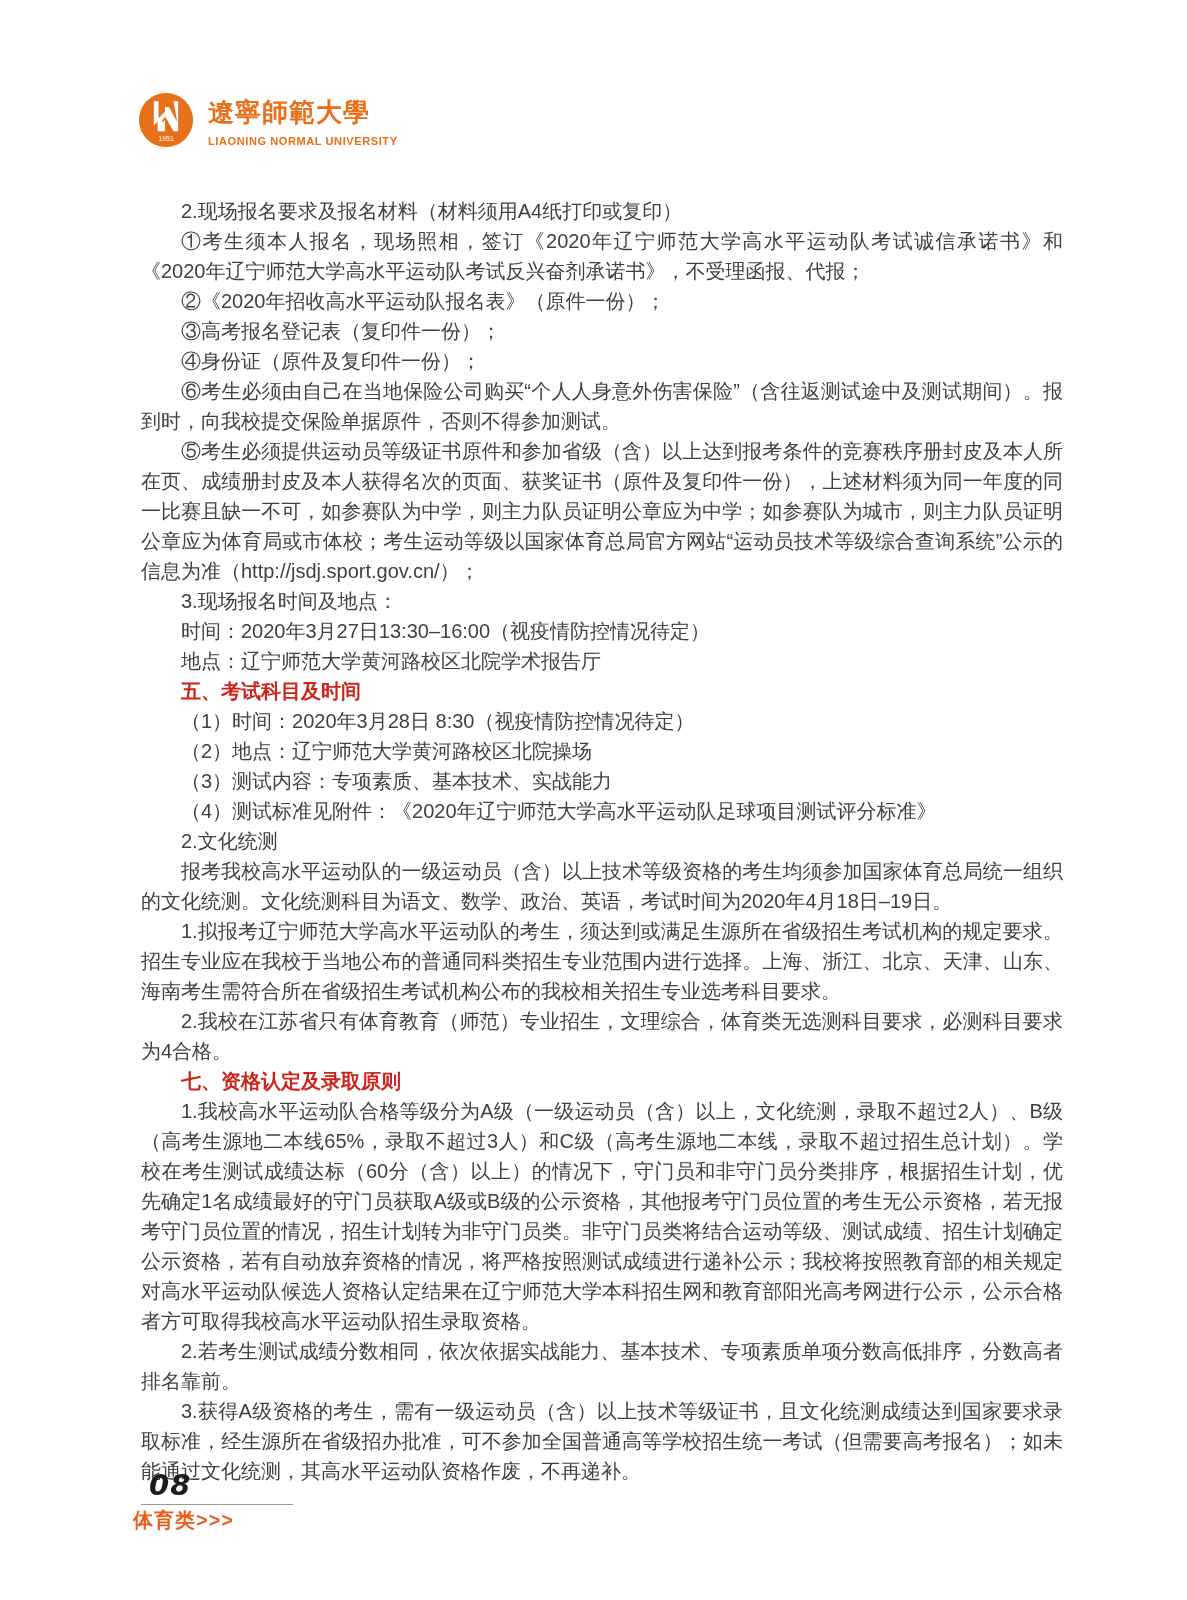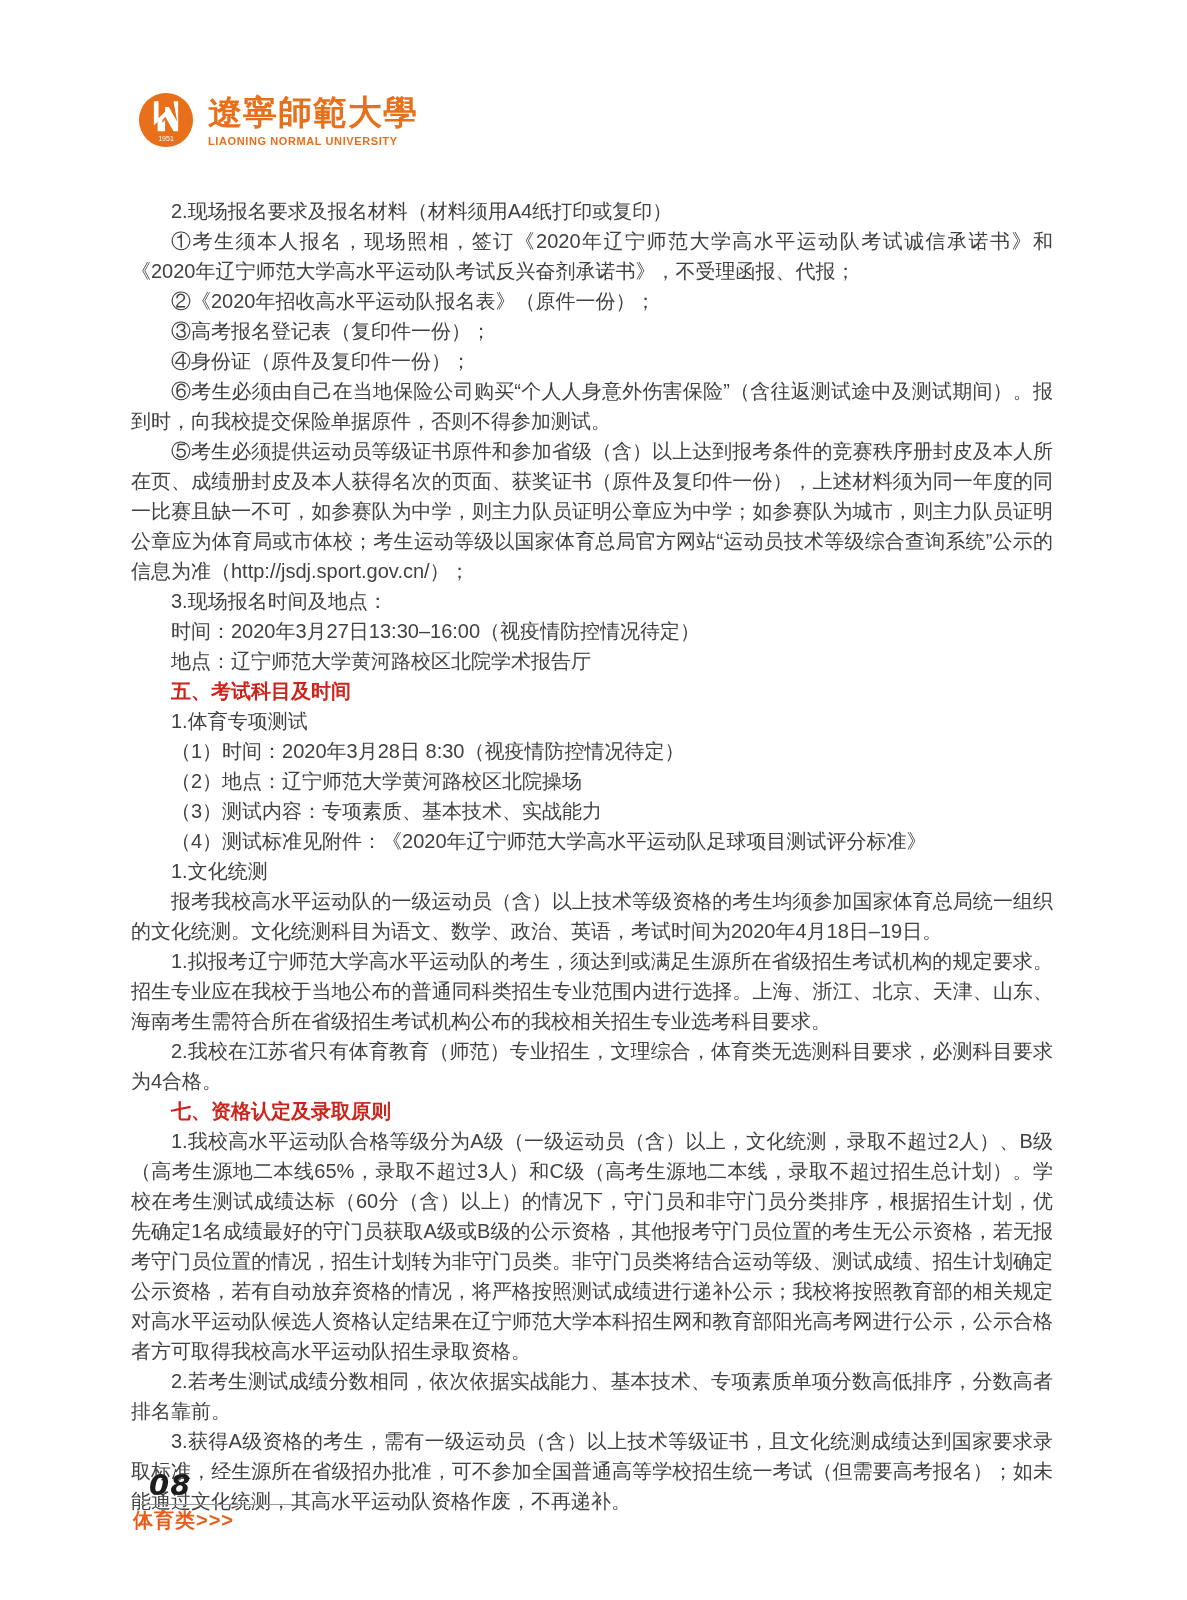--- a/index.html
+++ b/index.html
@@ -21,37 +21,37 @@
   .logo{
     position:absolute;left:138px;top:90px;
     display:flex;align-items:flex-start;
   }
   .emblem{width:56px;height:60px;flex:0 0 auto;}
   .logo-text{margin-left:14px;padding-top:8px;}
   .logo-cn{
     color:var(--brand);
     font-family:"Liberation Serif", serif;
     font-weight:bold;
-    font-size:34px;
+    font-size:26px;
     line-height:30px;
     letter-spacing:1px;
     white-space:nowrap;
   }
   .logo-en{
     color:var(--brand);
     font-weight:bold;
     font-size:11px;
     letter-spacing:0.6px;
     margin-top:7px;
     white-space:nowrap;
   }
 
   
   .content{
-    position:absolute;left:131px;top:196px;width:922px;
+    position:absolute;left:141px;top:196px;width:922px;
     color:var(--body-ink);
     font-size:20px;line-height:30px;
     text-align:justify;
   }
   .content .para{margin:0;text-indent:2em;}
   .content .heading{
     color:var(--heading-red);
     font-weight:bold;
   }
 
@@ -100,26 +100,25 @@
       <p class="para">①考生须本人报名，现场照相，签订《2020年辽宁师范大学高水平运动队考试诚信承诺书》和《2020年辽宁师范大学高水平运动队考试反兴奋剂承诺书》，不受理函报、代报；</p>
       <p class="para">②《2020年招收高水平运动队报名表》（原件一份）；</p>
       <p class="para">③高考报名登记表（复印件一份）；</p>
       <p class="para">④身份证（原件及复印件一份）；</p>
       <p class="para">⑥考生必须由自己在当地保险公司购买“个人人身意外伤害保险”（含往返测试途中及测试期间）。报到时，向我校提交保险单据原件，否则不得参加测试。</p>
       <p class="para">⑤考生必须提供运动员等级证书原件和参加省级（含）以上达到报考条件的竞赛秩序册封皮及本人所在页、成绩册封皮及本人获得名次的页面、获奖证书（原件及复印件一份），上述材料须为同一年度的同一比赛且缺一不可，如参赛队为中学，则主力队员证明公章应为中学；如参赛队为城市，则主力队员证明公章应为体育局或市体校；考生运动等级以国家体育总局官方网站“运动员技术等级综合查询系统”公示的信息为准（http://jsdj.sport.gov.cn/）；</p>
       <p class="para">3.现场报名时间及地点：</p>
       <p class="para">时间：2020年3月27日13:30–16:00（视疫情防控情况待定）</p>
       <p class="para">地点：辽宁师范大学黄河路校区北院学术报告厅</p>
       <p class="para heading">五、考试科目及时间</p>
-      <p class="para">1.体育专项测试</p>
       <p class="para">（1）时间：2020年3月28日 8:30（视疫情防控情况待定）</p>
       <p class="para">（2）地点：辽宁师范大学黄河路校区北院操场</p>
       <p class="para">（3）测试内容：专项素质、基本技术、实战能力</p>
       <p class="para">（4）测试标准见附件：《2020年辽宁师范大学高水平运动队足球项目测试评分标准》</p>
-      <p class="para">1.文化统测</p>
+      <p class="para">2.文化统测</p>
       <p class="para">报考我校高水平运动队的一级运动员（含）以上技术等级资格的考生均须参加国家体育总局统一组织的文化统测。文化统测科目为语文、数学、政治、英语，考试时间为2020年4月18日–19日。</p>
       <p class="para">1.拟报考辽宁师范大学高水平运动队的考生，须达到或满足生源所在省级招生考试机构的规定要求。招生专业应在我校于当地公布的普通同科类招生专业范围内进行选择。上海、浙江、北京、天津、山东、海南考生需符合所在省级招生考试机构公布的我校相关招生专业选考科目要求。</p>
       <p class="para">2.我校在江苏省只有体育教育（师范）专业招生，文理综合，体育类无选测科目要求，必测科目要求为4合格。</p>
       <p class="para heading">七、资格认定及录取原则</p>
       <p class="para">1.我校高水平运动队合格等级分为A级（一级运动员（含）以上，文化统测，录取不超过2人）、B级（高考生源地二本线65%，录取不超过3人）和C级（高考生源地二本线，录取不超过招生总计划）。学校在考生测试成绩达标（60分（含）以上）的情况下，守门员和非守门员分类排序，根据招生计划，优先确定1名成绩最好的守门员获取A级或B级的公示资格，其他报考守门员位置的考生无公示资格，若无报考守门员位置的情况，招生计划转为非守门员类。非守门员类将结合运动等级、测试成绩、招生计划确定公示资格，若有自动放弃资格的情况，将严格按照测试成绩进行递补公示；我校将按照教育部的相关规定对高水平运动队候选人资格认定结果在辽宁师范大学本科招生网和教育部阳光高考网进行公示，公示合格者方可取得我校高水平运动队招生录取资格。</p>
       <p class="para">2.若考生测试成绩分数相同，依次依据实战能力、基本技术、专项素质单项分数高低排序，分数高者排名靠前。</p>
       <p class="para">3.获得A级资格的考生，需有一级运动员（含）以上技术等级证书，且文化统测成绩达到国家要求录取标准，经生源所在省级招办批准，可不参加全国普通高等学校招生统一考试（但需要高考报名）；如未能通过文化统测，其高水平运动队资格作废，不再递补。</p>
     </div>
 
   <div class="footer">

